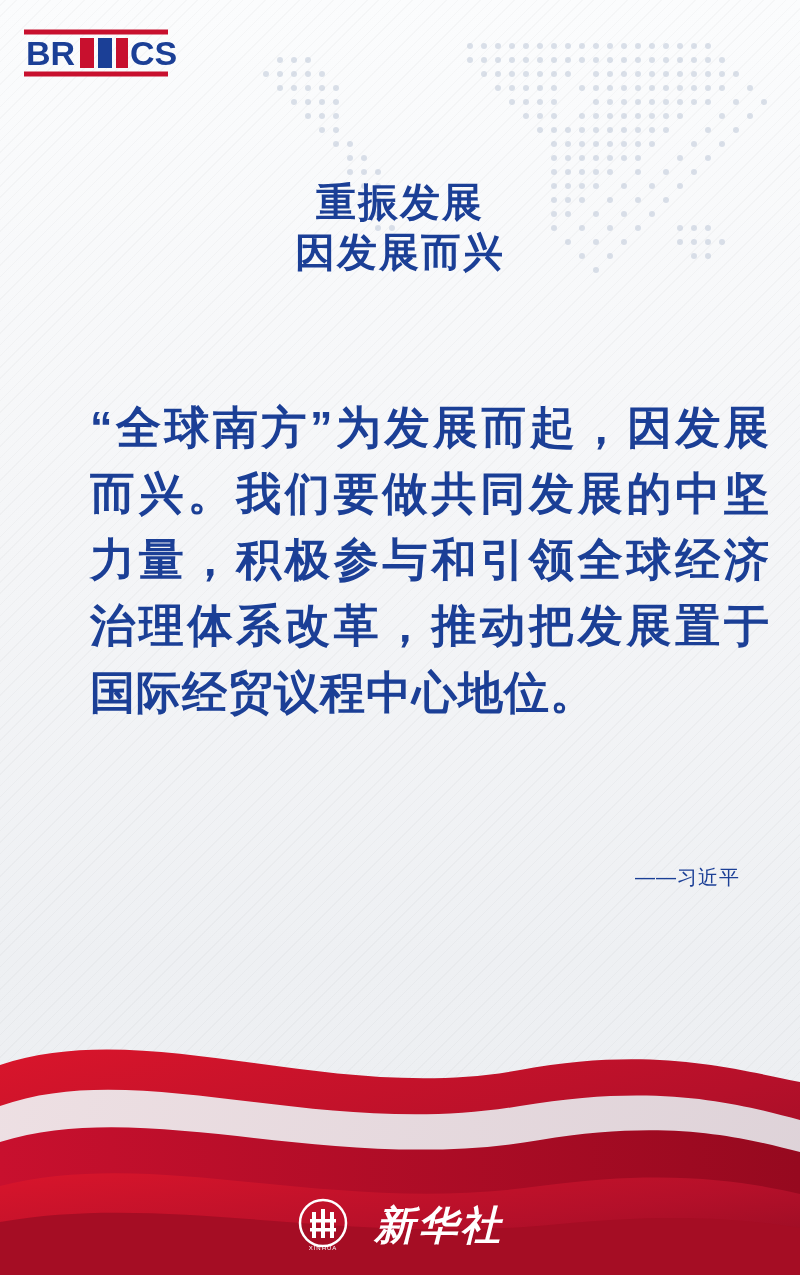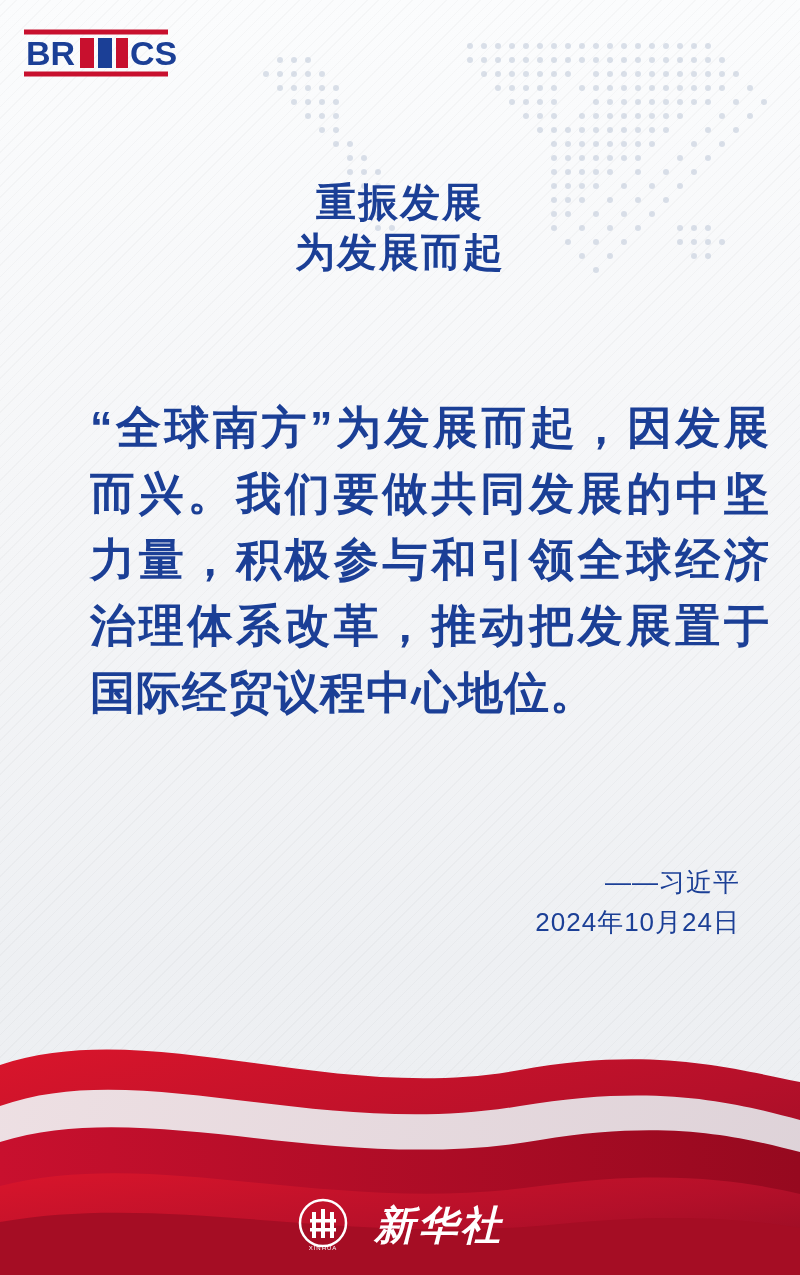--- a/index.html
+++ b/index.html
@@ -82,21 +82,21 @@
   }
 
   
   .attribution {
     position: absolute;
     top: 862px;
     left: 60px;
     width: 680px;
     text-align: right;
     color: #1b3f96;
-    font-size: 26px;
+    font-size: 20px;
     line-height: 1.55;
     letter-spacing: 1px;
   }
   .attribution .att-line { display: block; }
 
   
   .wave-wrap {
     position: absolute;
     left: 0;
     bottom: 0;
@@ -374,28 +374,27 @@
     </g>
     <g>
       <rect x="62" y="16" width="14" height="30" fill="#c8102e"></rect>
       <rect x="80" y="16" width="14" height="30" fill="#1b3f96"></rect>
       <rect x="98" y="16" width="12" height="30" fill="#c8102e"></rect>
     </g>
   </svg>
 
   <div class="headline">
     <span class="line">重振发展</span>
-    <span class="line">为发展而起</span>
+    <span class="line">因发展而兴</span>
   </div>
 
   <div class="quote">“全球南方”为发展而起，因发展而兴。我们要做共同发展的中坚力量，积极参与和引领全球经济治理体系改革，推动把发展置于国际经贸议程中心地位。</div>
 
   <div class="attribution">
     <span class="att-line">——习近平</span>
-    <span class="att-line">2024年10月24日</span>
   </div>
 
   <div class="wave-wrap">
     <svg viewBox="0 0 800 265" preserveAspectRatio="none" xmlns="http://www.w3.org/2000/svg">
       <defs>
         <linearGradient id="g1" x1="0" y1="0" x2="1" y2="0">
           <stop offset="0%" stop-color="#e8e9ec"></stop>
           <stop offset="100%" stop-color="#d8dadf"></stop>
         </linearGradient>
         <linearGradient id="g2" x1="0" y1="0" x2="1" y2="1">

